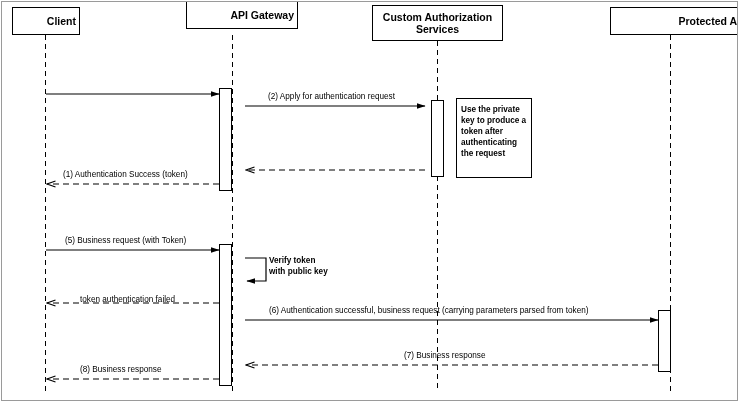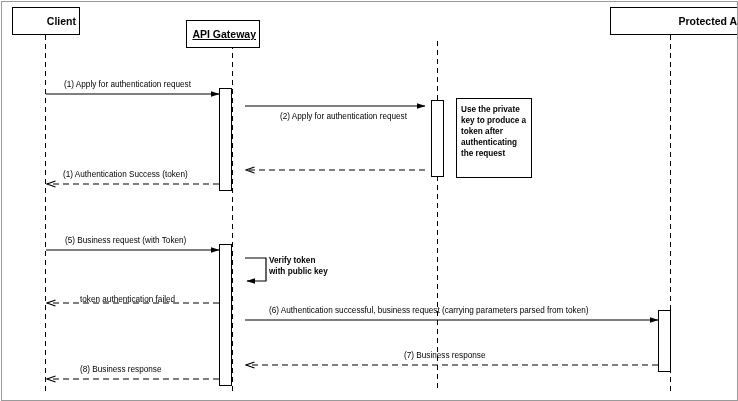--- a/index.html
+++ b/index.html
@@ -109,44 +109,46 @@
     <line x1="245" y1="320" x2="658" y2="320" stroke="#000000" stroke-width="1.2" marker-end="url(#arrowFull)"></line>
 
     <line x1="658" y1="365" x2="246" y2="365" stroke="#000000" stroke-width="1.2" stroke-dasharray="6,4" marker-end="url(#arrowOpenL)"></line>
 
     <line x1="219" y1="379" x2="47" y2="379" stroke="#000000" stroke-width="1.2" stroke-dasharray="6,4" marker-end="url(#arrowOpenL)"></line>
   </svg>
 
   <div class="lifeline-head" style="left:12px; top:7px; width:68px; height:28px;">
     <span>Client</span>
   </div>
-  <div class="lifeline-head" style="left:186px; top:20px; width:74px; height:28px;text-decoration:underline;">
+  <div class="lifeline-head" style="left:186px; top:1px; width:112px; height:28px;">
     <span>API Gateway</span>
+  </div>
+  <div class="lifeline-head" style="left:372px; top:5px; width:131px; height:36px;">
+    <span>Custom Authorization Services</span>
   </div>
   <div class="lifeline-head" style="left:610px; top:7px; width:141px; height:28px;">
     <span>Protected API</span>
   </div>
 
   <div class="activation" style="left:219px; top:88px; width:13px; height:103px;"></div>
   <div class="activation" style="left:431px; top:100px; width:13px; height:77px;"></div>
   <div class="activation" style="left:219px; top:244px; width:13px; height:142px;"></div>
   <div class="activation" style="left:658px; top:310px; width:13px; height:62px;"></div>
 
   <div class="activation" style="left:456px; top:98px; width:76px; height:80px; border-width:1.2px;"></div>
   <div class="note-text" style="left:461px; top:104px; width:70px;">Use the private
 key to produce a
 token after
 authenticating
 the request</div>
 
   <div class="note-text" style="left:269px; top:255px; width:80px;">Verify token
 with public key</div>
 
-  <div class="msg-label" style="left:64px; top:80px;">(1) Apply for authentication request</div>
-  <div class="msg-label" style="left:280px; top:92px;margin-top:20px;">(2) Apply for authentication request</div>
+  <div class="msg-label" style="left:268px; top:92px;">(2) Apply for authentication request</div>
   <div class="msg-label" style="left:63px; top:170px;">(1) Authentication Success (token)</div>
   <div class="msg-label" style="left:65px; top:236px;">(5) Business request (with Token)</div>
   <div class="msg-label" style="left:80px; top:295px;">token authentication failed</div>
   <div class="msg-label" style="left:269px; top:306px;">(6) Authentication successful, business request (carrying parameters parsed from token)</div>
   <div class="msg-label" style="left:404px; top:351px;">(7) Business response</div>
   <div class="msg-label" style="left:80px; top:365px;">(8) Business response</div>
 
   <div class="frame"></div>
 </div>
 

